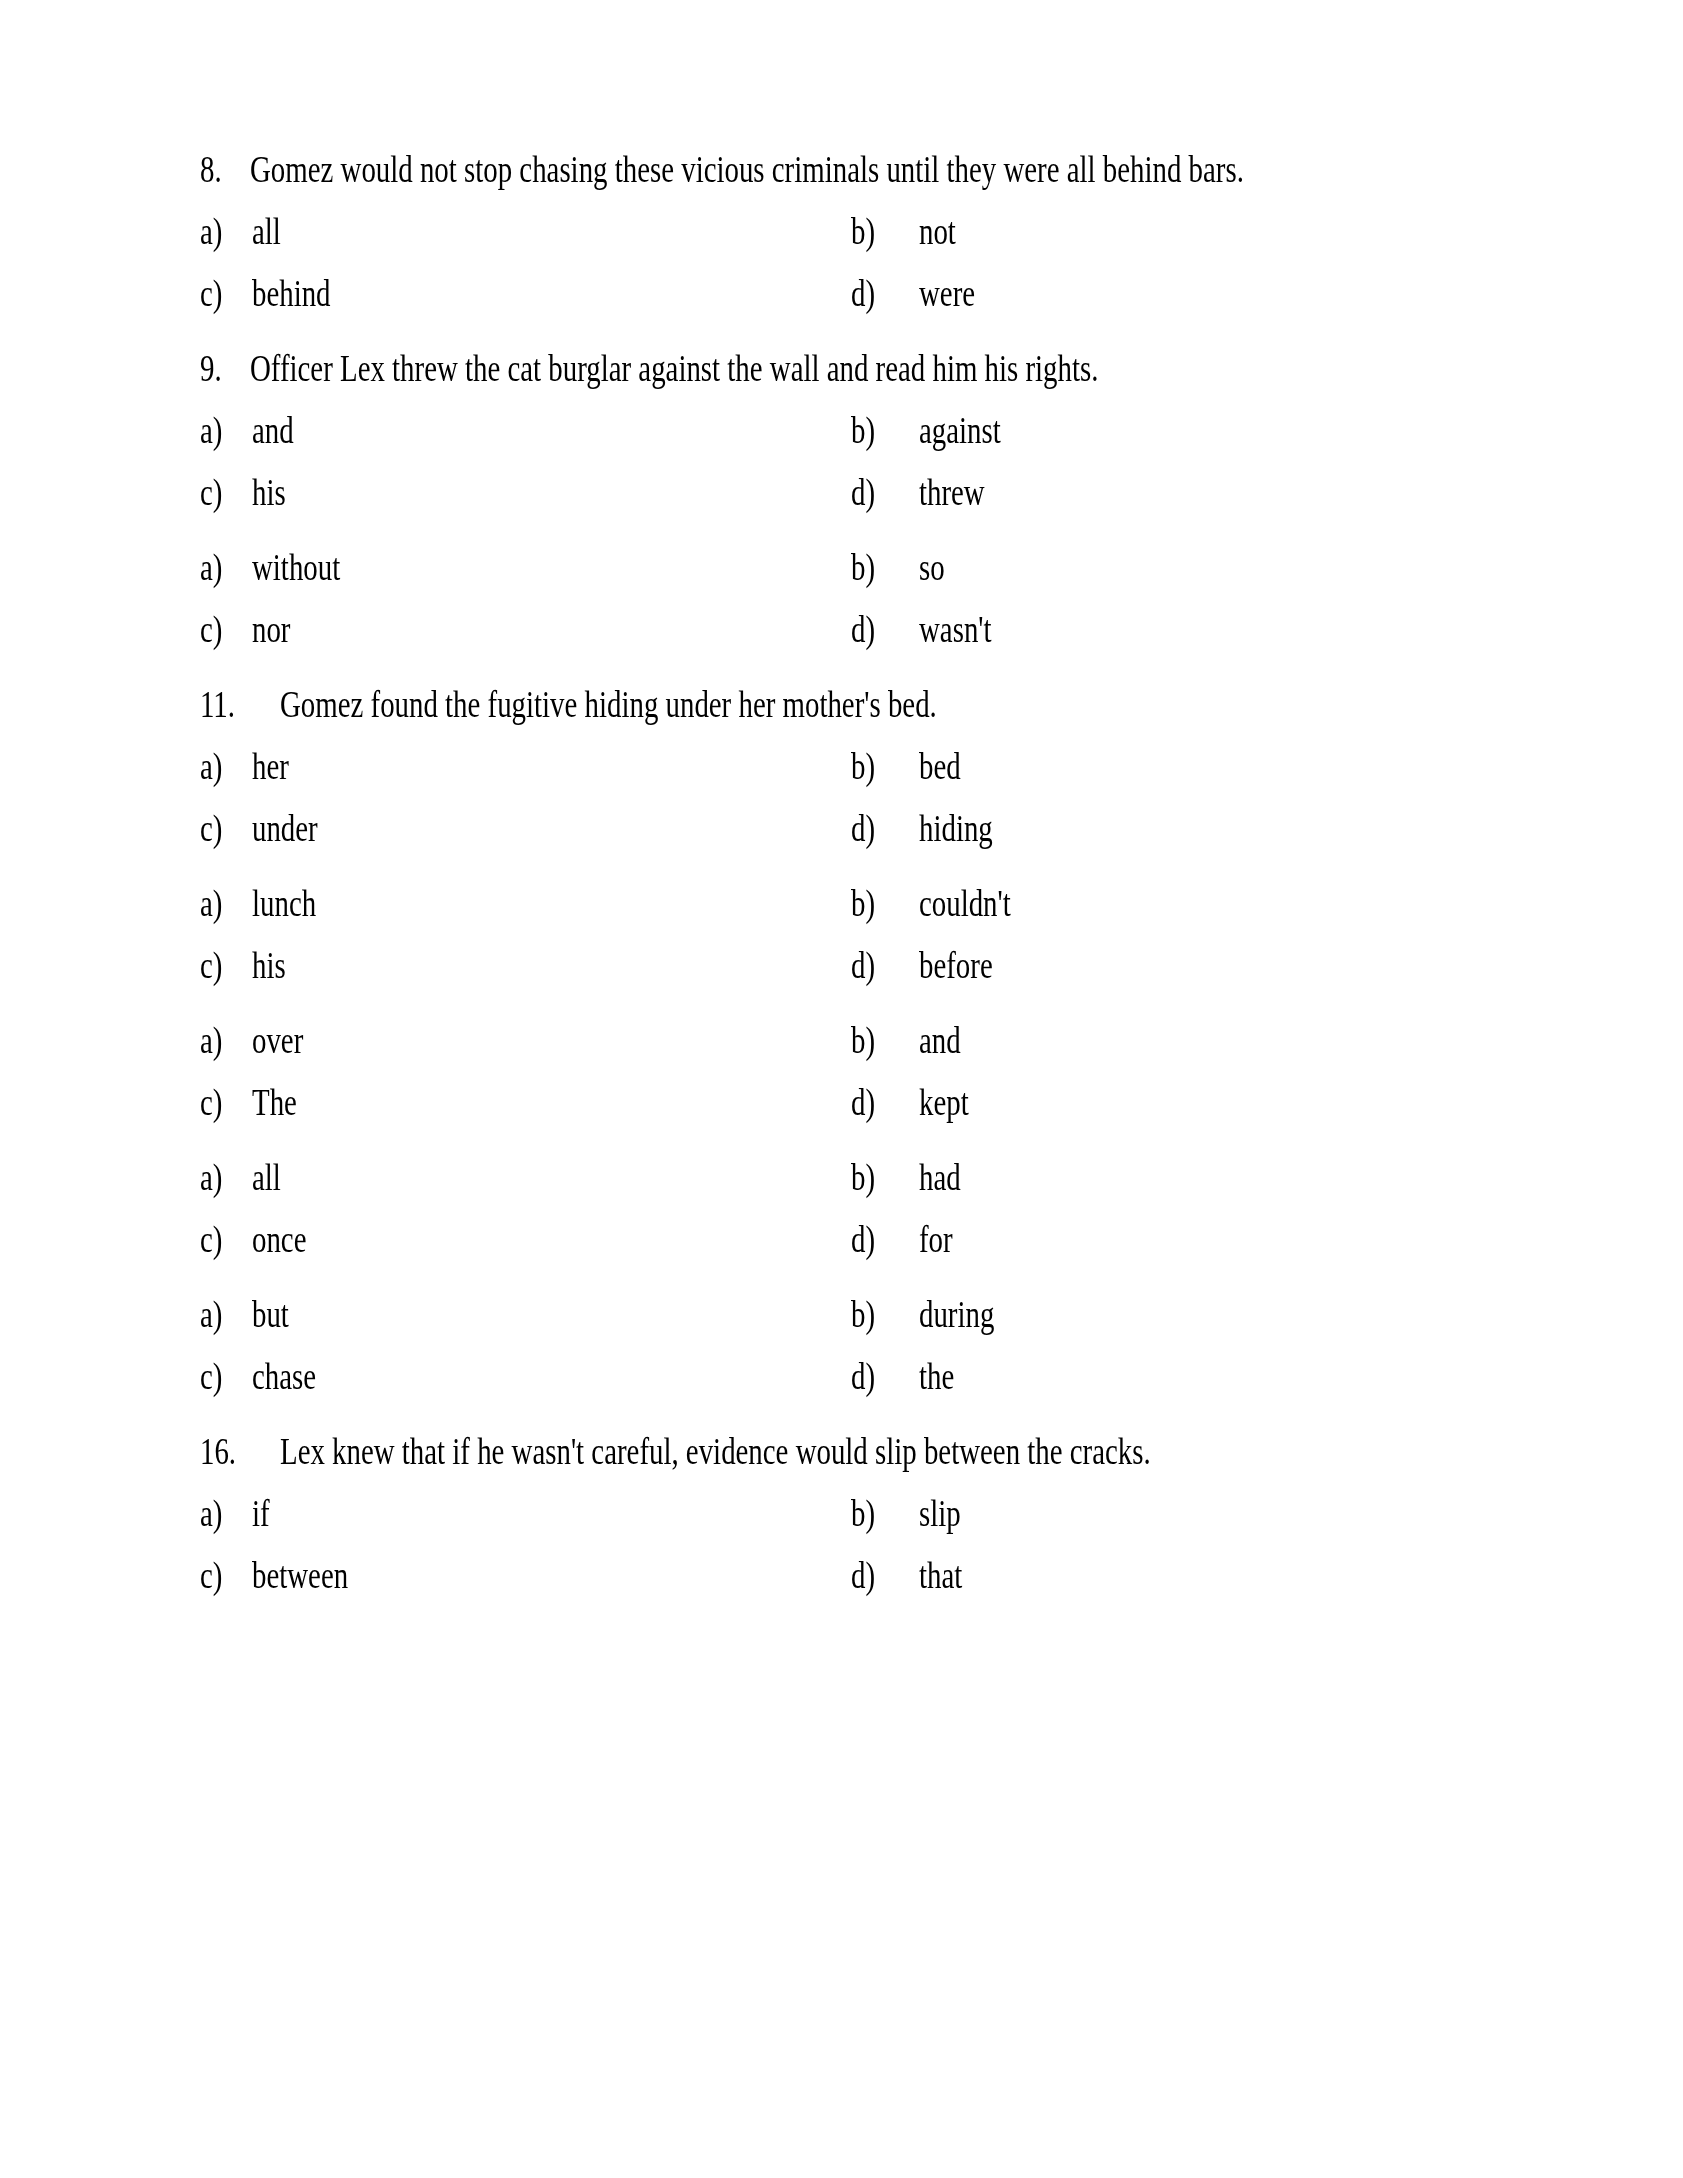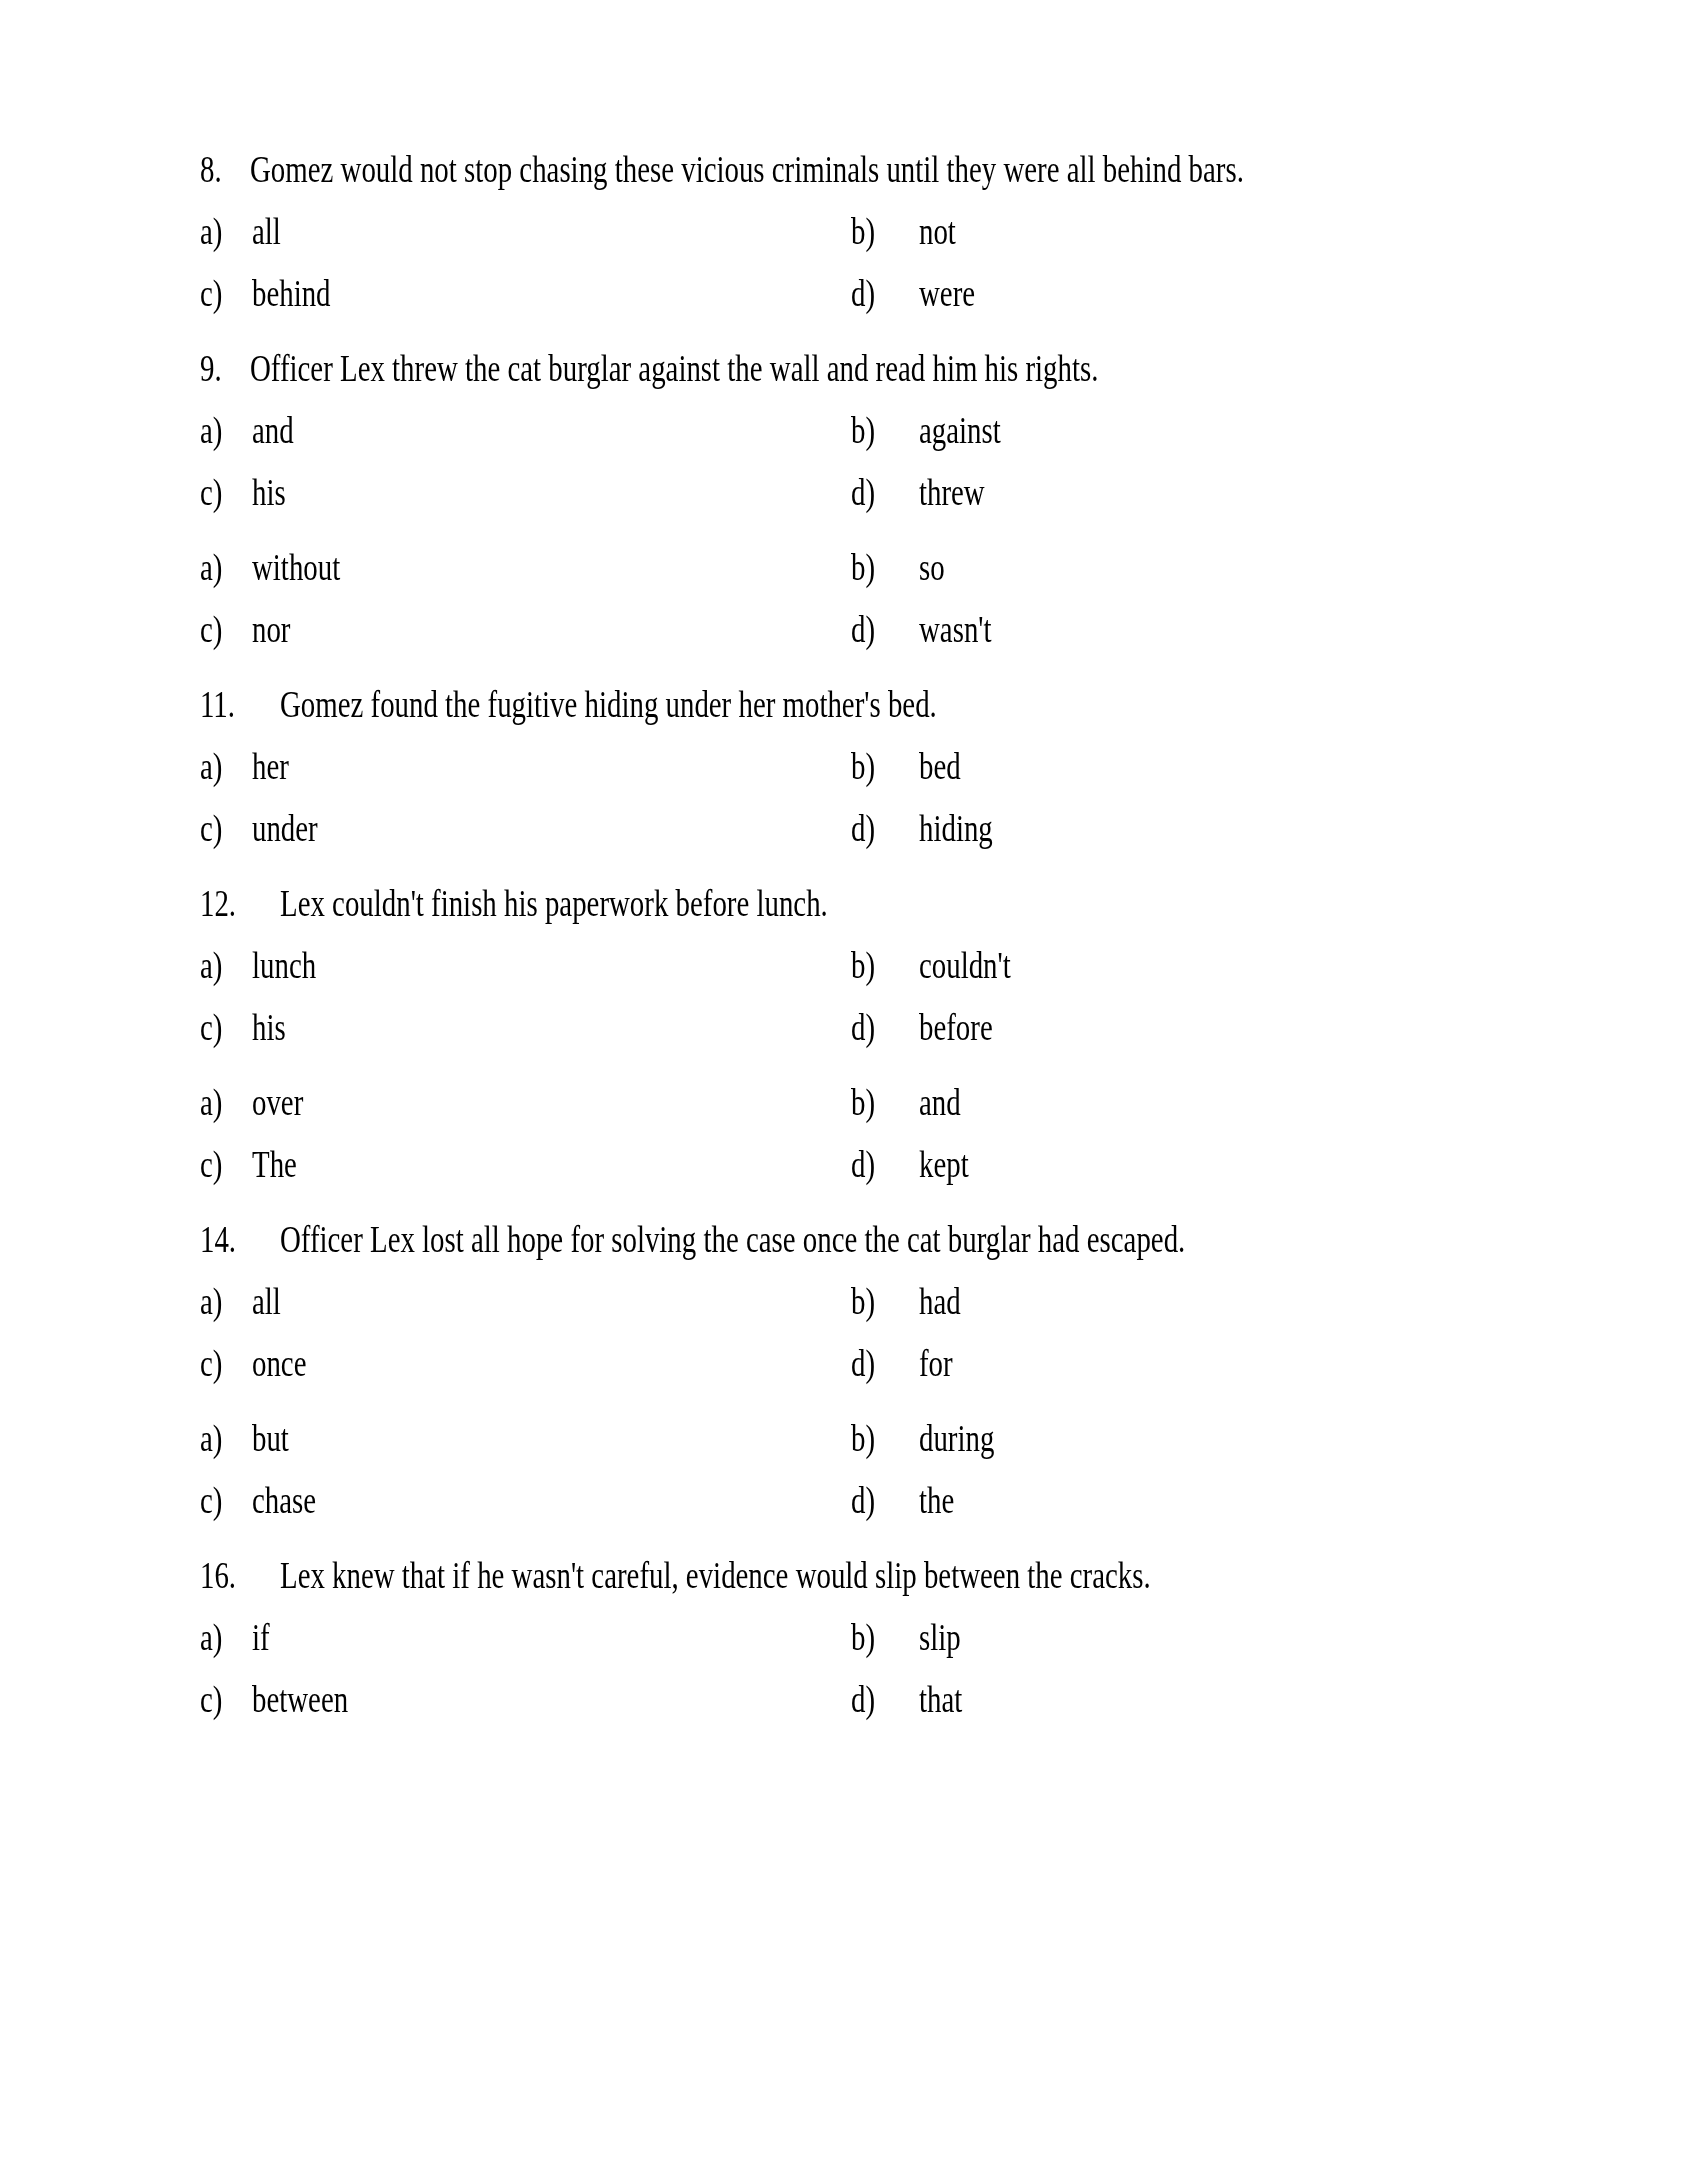--- a/index.html
+++ b/index.html
@@ -120,24 +120,20 @@
     </div>
     <div class="q-row">
       <span class="txt ol-left">c)</span>
       <span class="txt ow-left">under</span>
       <span class="txt ol-right">d)</span>
       <span class="txt ow-right">hiding</span>
     </div>
   </div>
 
   <div class="q-block">
-    <div class="q-row q-sentence wide">
-      <span class="txt qnum">12.</span>
-      <span class="txt qtext">Lex couldn't finish his paperwork before lunch.</span>
-    </div>
     <div class="q-row">
       <span class="txt ol-left">a)</span>
       <span class="txt ow-left">lunch</span>
       <span class="txt ol-right">b)</span>
       <span class="txt ow-right">couldn't</span>
     </div>
     <div class="q-row">
       <span class="txt ol-left">c)</span>
       <span class="txt ow-left">his</span>
       <span class="txt ol-right">d)</span>
@@ -154,24 +150,20 @@
     </div>
     <div class="q-row">
       <span class="txt ol-left">c)</span>
       <span class="txt ow-left">The</span>
       <span class="txt ol-right">d)</span>
       <span class="txt ow-right">kept</span>
     </div>
   </div>
 
   <div class="q-block">
-    <div class="q-row q-sentence wide">
-      <span class="txt qnum">14.</span>
-      <span class="txt qtext">Officer Lex lost all hope for solving the case once the cat burglar had escaped.</span>
-    </div>
     <div class="q-row">
       <span class="txt ol-left">a)</span>
       <span class="txt ow-left">all</span>
       <span class="txt ol-right">b)</span>
       <span class="txt ow-right">had</span>
     </div>
     <div class="q-row">
       <span class="txt ol-left">c)</span>
       <span class="txt ow-left">once</span>
       <span class="txt ol-right">d)</span>

